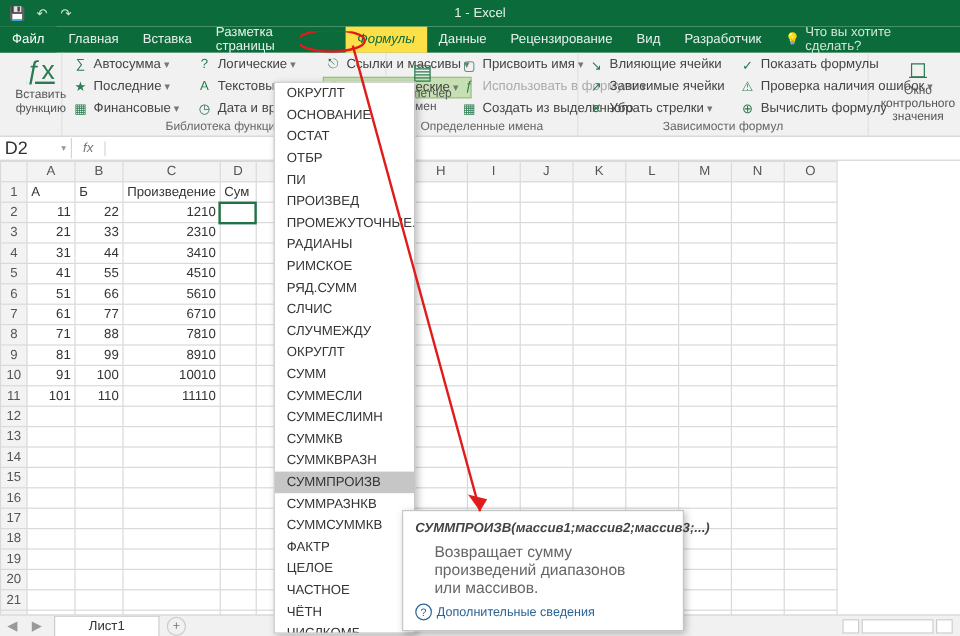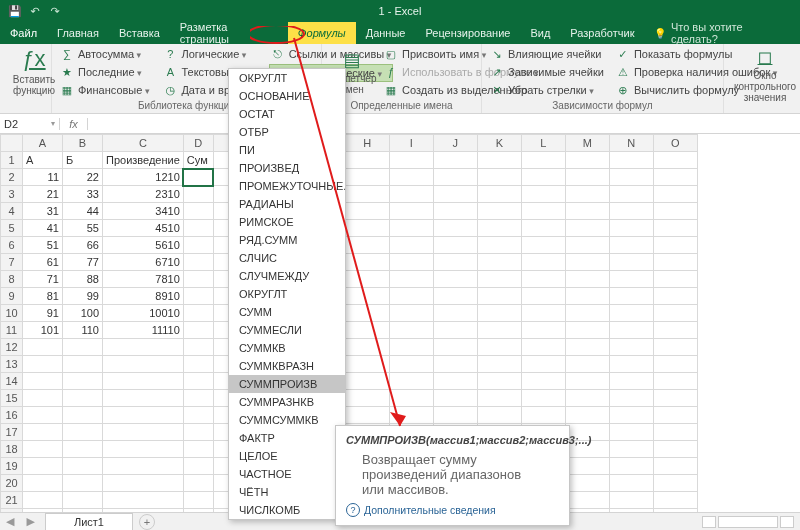--- a/index.html
+++ b/index.html
@@ -27,21 +27,21 @@
   .ritem { display:flex; align-items:center; gap:4px; font-size:11px; color:#444; white-space:nowrap; padding:1px 2px; }
   .ritem.disabled { color:#aaa; }
   .ritem .drop::after{content:" ▾"; font-size:9px; color:#777;}
   .ico { width:14px; height:14px; display:inline-flex; align-items:center; justify-content:center; font-size:11px; color:#2a7b4f; }
   .bigbtn { display:flex; flex-direction:column; align-items:center; justify-content:center; font-size:10px; color:#555; width:56px; text-align:center; gap:2px;}
   .bigbtn .bicon{ font-size:22px; color:#2a7b4f;text-decoration:underline;}
   .highlight { background:#c6e0b4; border:1px solid #9cc07e; }
 
   
   .fbar { height:20px; border-bottom:1px solid #d4d4d4; display:flex; align-items:center; }
-  .namebox { width:60px; border-right:1px solid #d4d4d4; padding:0 4px; font-size:11px; display:flex; align-items:center; justify-content:space-between;}
+  .namebox { width:60px; border-right:1px solid #d4d4d4; padding:0 4px; font-size:15px; display:flex; align-items:center; justify-content:space-between;}
   .namebox::after{content:"▾"; font-size:8px; color:#999;}
   .fxlabel{ width:28px; text-align:center; font-style:italic; color:#777; border-right:1px solid #d4d4d4;}
   .fxinput{ flex:1; padding:0 4px; font-size:11px; }
 
   
   .gridwrap{ position:absolute; top:134px; left:0; right:0; bottom:18px; overflow:hidden;}
   table.grid{ border-collapse:collapse; table-layout:fixed; }
   .grid th, .grid td{ border:1px solid #d9d9d9; height:17px; font-size:11px; padding:0 3px; background:#fff; }
   .grid th{ background:#f3f3f3; color:#555; font-weight:normal; text-align:center;}
   .grid th.rowh{ width:22px;}
@@ -649,20 +649,21 @@
     <div class="mi">ПРОИЗВЕД</div>
     <div class="mi">ПРОМЕЖУТОЧНЫЕ.ИТОГИ</div>
     <div class="mi">РАДИАНЫ</div>
     <div class="mi">РИМСКОЕ</div>
     <div class="mi">РЯД.СУММ</div>
     <div class="mi">СЛЧИС</div>
     <div class="mi">СЛУЧМЕЖДУ</div>
     <div class="mi">ОКРУГЛТ</div>
     <div class="mi">СУММ</div>
     <div class="mi">СУММЕСЛИ</div>
+    <div class="mi">СУММЕСЛИМН</div>
     <div class="mi">СУММКВ</div>
     <div class="mi">СУММКВРАЗН</div>
     <div class="mi hover">СУММПРОИЗВ</div>
     <div class="mi">СУММРАЗНКВ</div>
     <div class="mi">СУММСУММКВ</div>
     <div class="mi">ФАКТР</div>
     <div class="mi">ЦЕЛОЕ</div>
     <div class="mi">ЧАСТНОЕ</div>
     <div class="mi">ЧЁТН</div>
     <div class="mi">ЧИСЛКОМБ</div>

